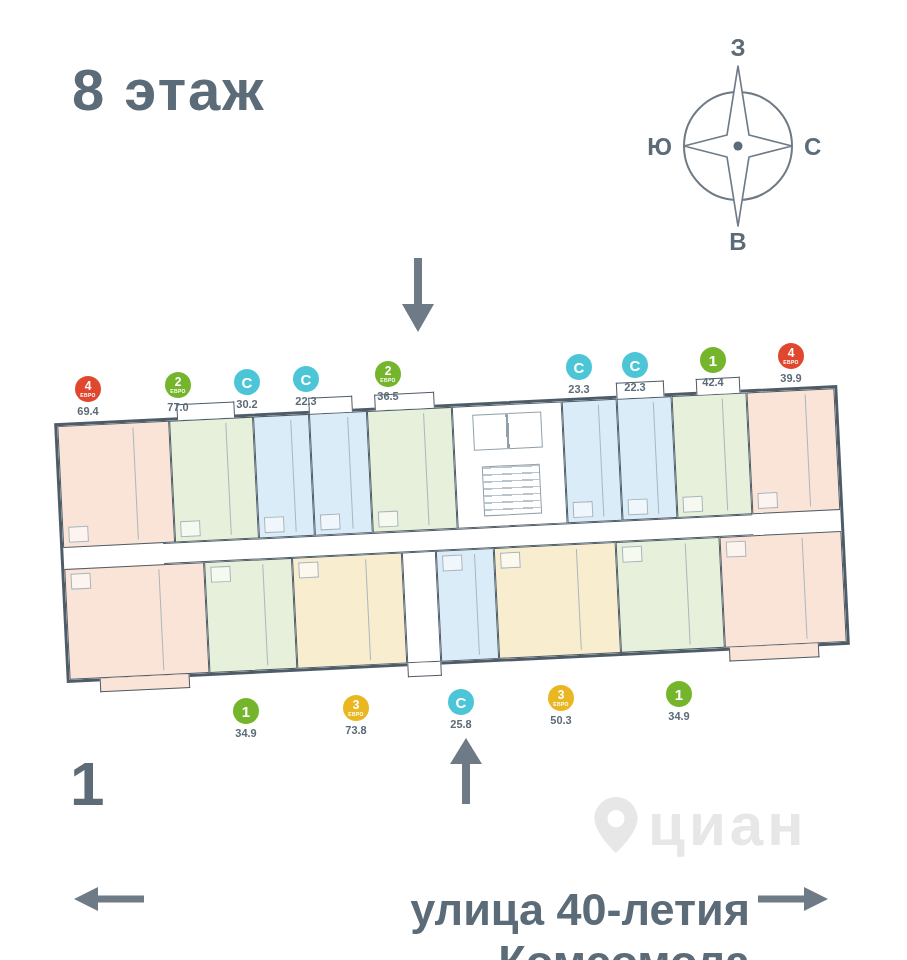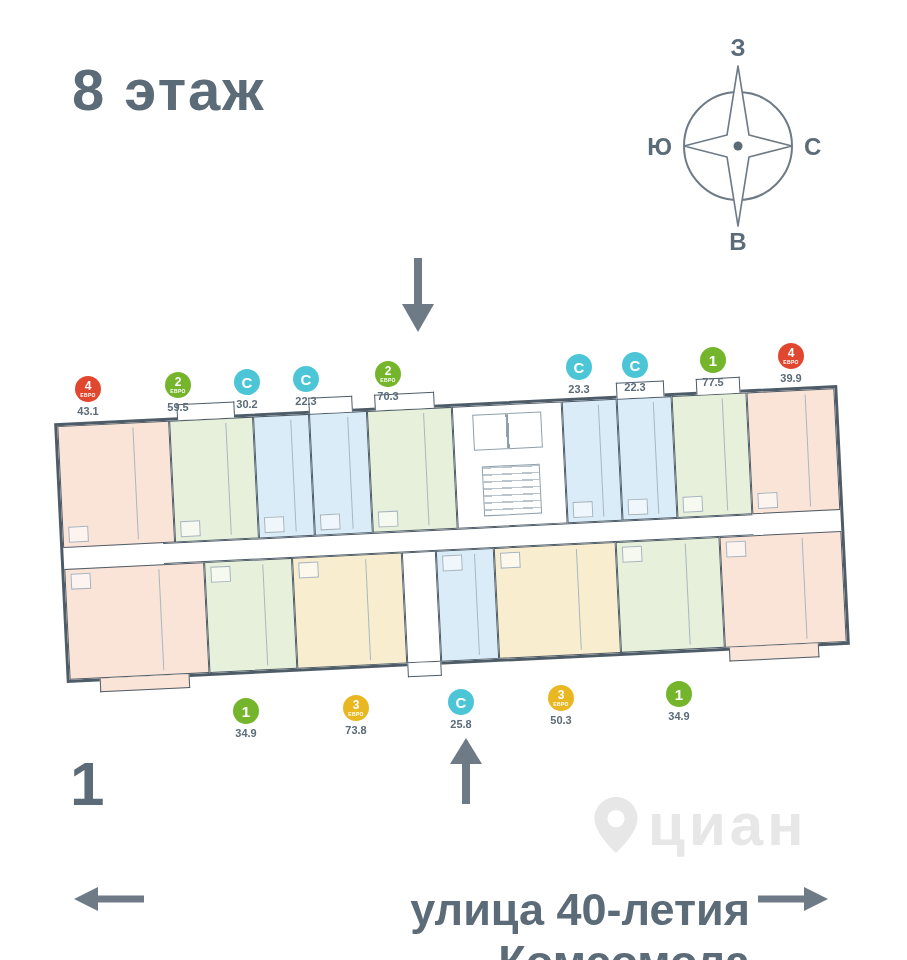--- a/index.html
+++ b/index.html
@@ -208,65 +208,65 @@
       <path fill="#e7e7e7" fill-rule="evenodd" d="M20 0C9 0 0 9 0 20c0 14 20 32 20 32s20-18 20-32C40 9 31 0 20 0zm0 28a8 8 0 1 1 0-16 8 8 0 0 1 0 16z"></path>
     </svg>
     <span class="watermark-text">циан</span>
   </div>
 
 <div class="badge" style="left: 63px; top: 376px;">
       <div class="badge-pin red">
         <div class="badge-type has-sub">4</div>
         <div class="badge-sub">ЕВРО</div>
       </div>
-      <div class="badge-area">43.1</div>
+      <div class="badge-area">69.4</div>
     </div>
     <div class="badge" style="left: 153px; top: 372px;">
       <div class="badge-pin green">
         <div class="badge-type has-sub">2</div>
         <div class="badge-sub">ЕВРО</div>
       </div>
-      <div class="badge-area">59.5</div>
+      <div class="badge-area">77.0</div>
     </div>
     <div class="badge" style="left: 222px; top: 369px;">
       <div class="badge-pin teal">
         <div class="badge-type">С</div>
       </div>
       <div class="badge-area">30.2</div>
     </div>
     <div class="badge" style="left: 281px; top: 366px;">
       <div class="badge-pin teal">
         <div class="badge-type">С</div>
       </div>
       <div class="badge-area">22.3</div>
     </div>
     <div class="badge" style="left: 363px; top: 361px;">
       <div class="badge-pin green">
         <div class="badge-type has-sub">2</div>
         <div class="badge-sub">ЕВРО</div>
       </div>
-      <div class="badge-area">70.3</div>
+      <div class="badge-area">36.5</div>
     </div>
     <div class="badge" style="left: 554px; top: 354px;">
       <div class="badge-pin teal">
         <div class="badge-type">С</div>
       </div>
       <div class="badge-area">23.3</div>
     </div>
     <div class="badge" style="left: 610px; top: 352px;">
       <div class="badge-pin teal">
         <div class="badge-type">С</div>
       </div>
       <div class="badge-area">22.3</div>
     </div>
     <div class="badge" style="left: 688px; top: 347px;">
       <div class="badge-pin green">
         <div class="badge-type">1</div>
       </div>
-      <div class="badge-area">77.5</div>
+      <div class="badge-area">42.4</div>
     </div>
     <div class="badge" style="left: 766px; top: 343px;">
       <div class="badge-pin red">
         <div class="badge-type has-sub">4</div>
         <div class="badge-sub">ЕВРО</div>
       </div>
       <div class="badge-area">39.9</div>
     </div>
     <div class="badge" style="left: 221px; top: 698px;">
       <div class="badge-pin green">

